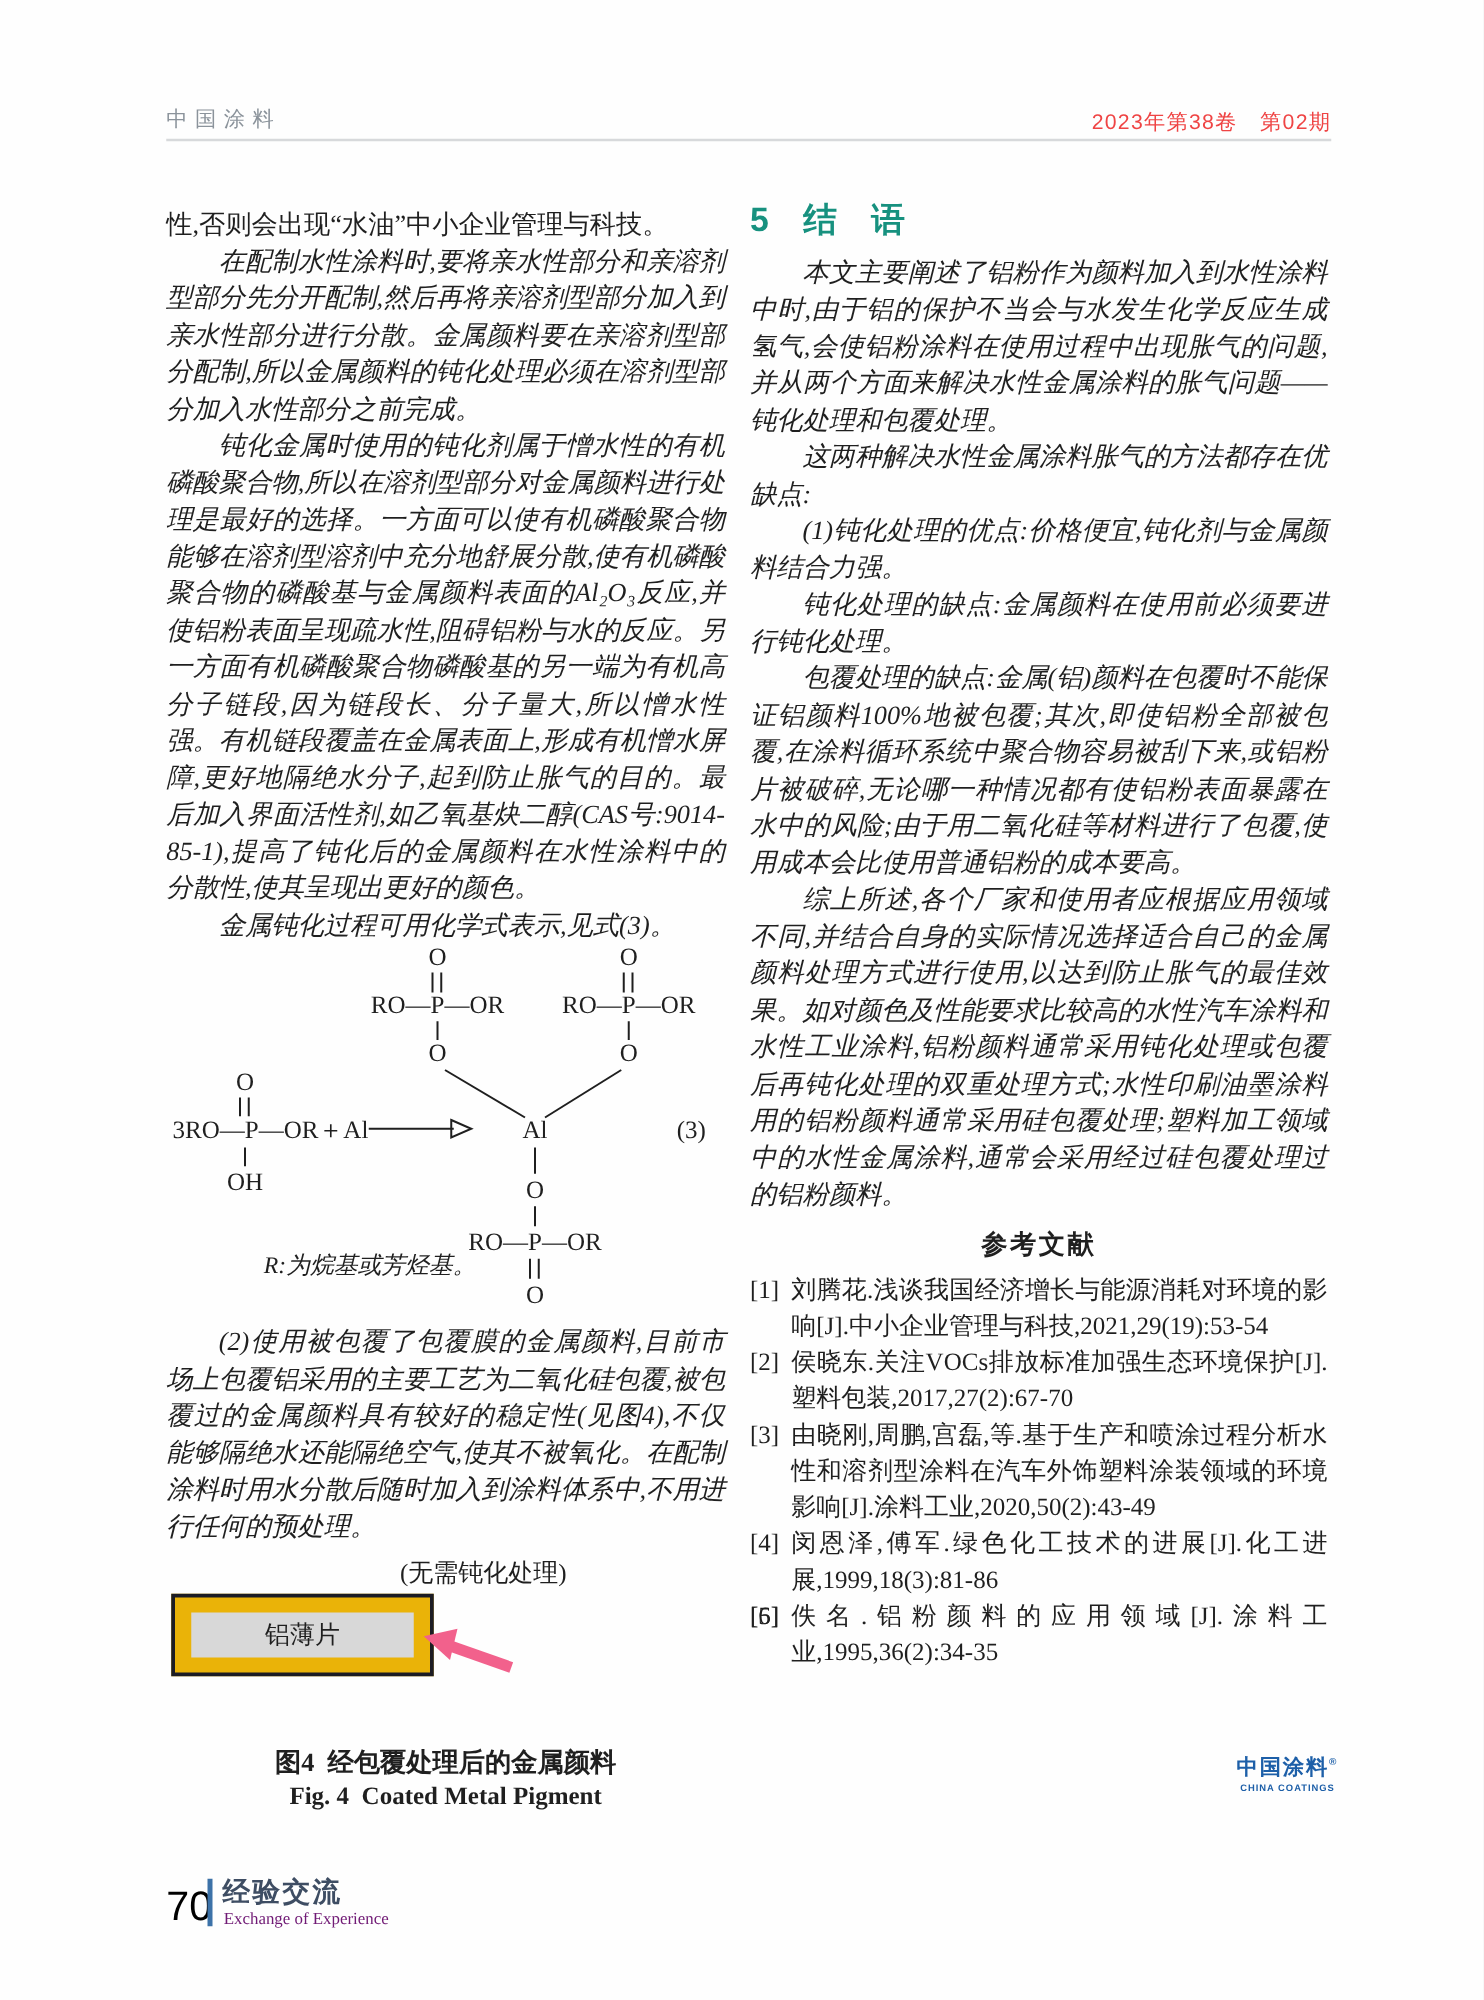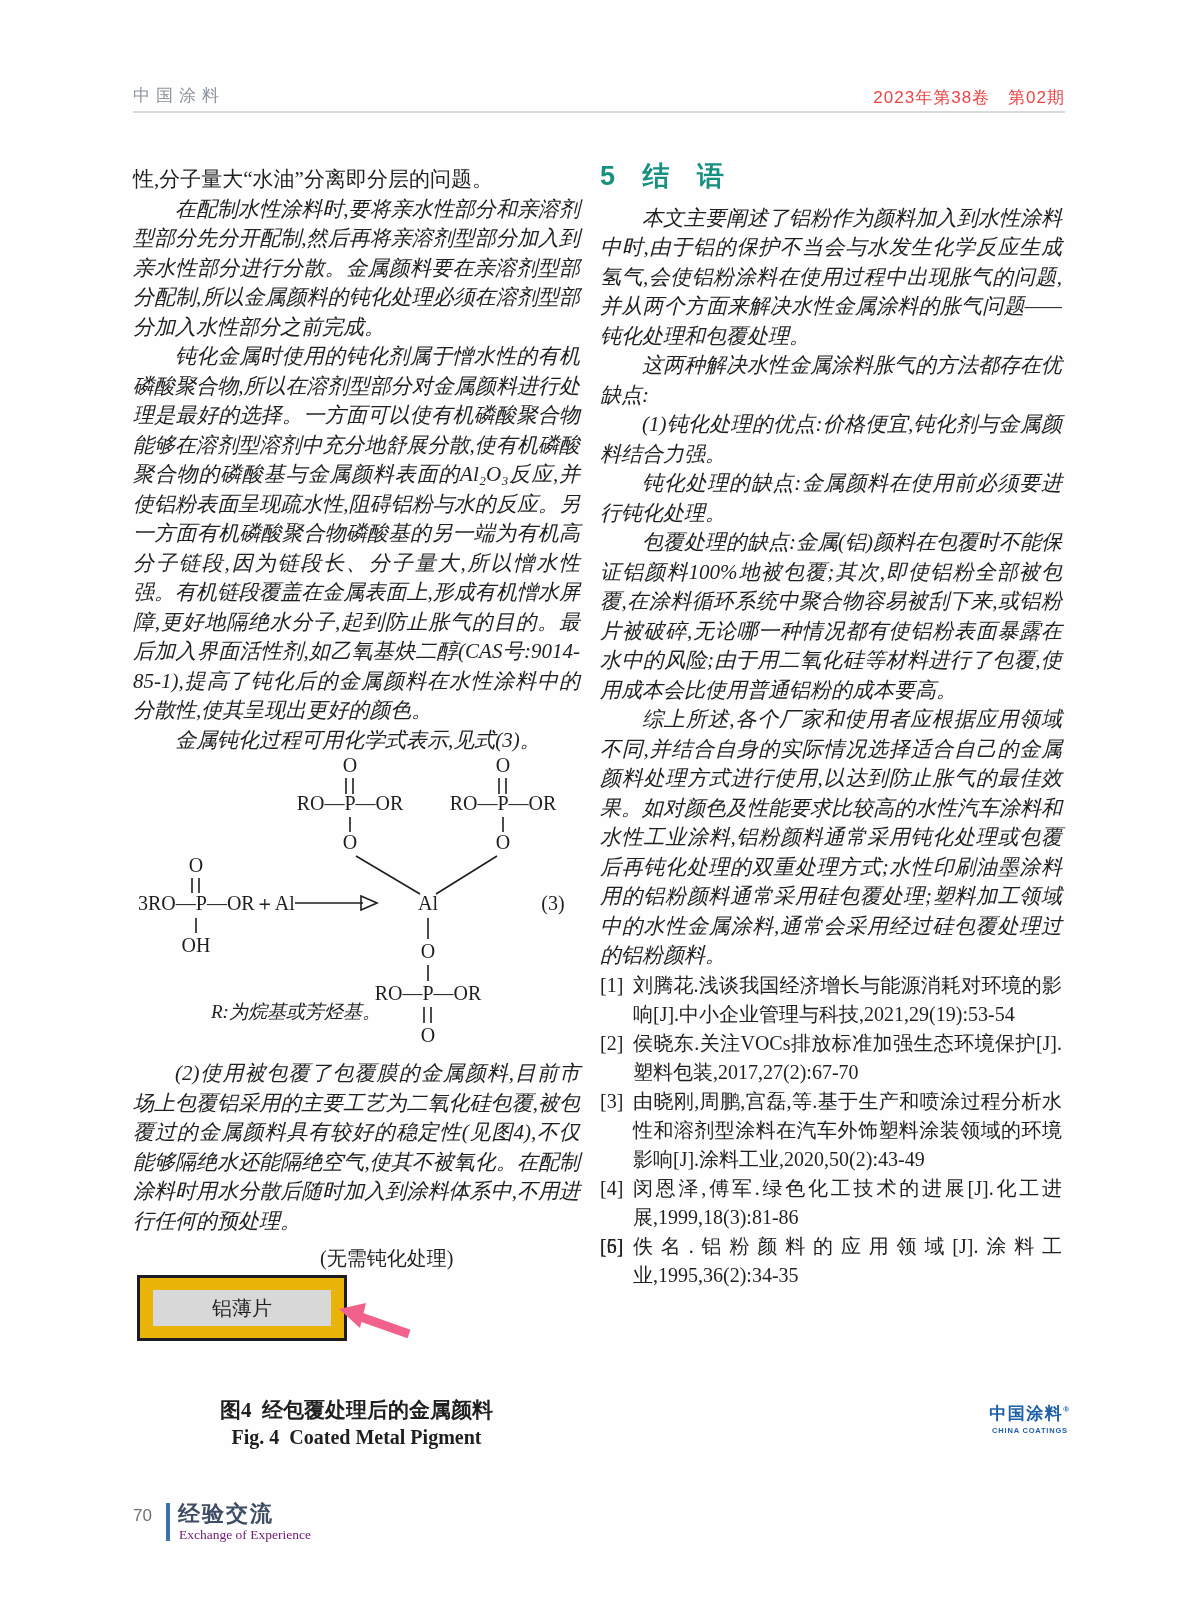--- a/index.html
+++ b/index.html
@@ -46,37 +46,37 @@
   .ref{position:relative;padding-left:33px;font-size:20px;line-height:29px;text-align:justify;}
   .ref-label{position:absolute;left:0;top:0;}
   
   .logo{position:absolute;left:988px;top:1402px;width:84px;text-align:center;
     font-family:"Liberation Sans",sans-serif;color:#1d5fa8;}
   .logo-zh{font-size:17px;font-weight:bold;letter-spacing:1.5px;}
   .logo-zh sup{font-size:8px;}
   .logo-en{font-size:7.5px;letter-spacing:0.8px;margin-top:1px;font-weight:bold;}
   
   .footer-num{position:absolute;left:133px;top:1506px;font-family:"Liberation Sans",sans-serif;
-    font-size:17px;color:#737373;}
+    font-size:33px;color:#000000;}
   .footer-bar{position:absolute;left:166px;top:1503px;width:4px;height:38px;background:#3c72a8;}
   .footer-zh{position:absolute;left:178px;top:1499px;font-family:"Liberation Sans",sans-serif;
     font-weight:bold;font-size:22px;color:#3e4d63;letter-spacing:2px;}
   .footer-en{position:absolute;left:179px;top:1527px;font-size:13.5px;color:#701a75;}
 </style>
 </head>
 <body>
 
 <div class="page">
 
   <div class="hdr-journal">中国涂料</div>
   <div class="hdr-issue">2023年第38卷　第02期</div>
   <div class="hdr-line"></div>
 
   <div class="col left-text">
-    <p>性,分子量大“水油”分离即分层的问题。</p>
+    <p>性,否则会出现“水油”中小企业管理与科技。</p>
     <p class="indent">在配制水性涂料时,要将亲水性部分和亲溶剂型部分先分开配制,然后再将亲溶剂型部分加入到亲水性部分进行分散。金属颜料要在亲溶剂型部分配制,所以金属颜料的钝化处理必须在溶剂型部分加入水性部分之前完成。</p>
     <p class="indent">钝化金属时使用的钝化剂属于憎水性的有机磷酸聚合物,所以在溶剂型部分对金属颜料进行处理是最好的选择。一方面可以使有机磷酸聚合物能够在溶剂型溶剂中充分地舒展分散,使有机磷酸聚合物的磷酸基与金属颜料表面的Al₂O₃反应,并使铝粉表面呈现疏水性,阻碍铝粉与水的反应。另一方面有机磷酸聚合物磷酸基的另一端为有机高分子链段,因为链段长、分子量大,所以憎水性强。有机链段覆盖在金属表面上,形成有机憎水屏障,更好地隔绝水分子,起到防止胀气的目的。最后加入界面活性剂,如乙氧基炔二醇(CAS号:9014-85-1),提高了钝化后的金属颜料在水性涂料中的分散性,使其呈现出更好的颜色。</p>
     <p class="indent">金属钝化过程可用化学式表示,见式(3)。</p>
   </div>
 
   <svg class="formula-svg" width="460" height="300" viewBox="0 0 460 300">
 
     <text x="227" y="22" text-anchor="middle">O</text>
     <line x1="223" y1="28" x2="223" y2="44"></line>
       <line x1="230" y1="28" x2="230" y2="44"></line>
@@ -134,20 +134,21 @@
 
   <div class="col right-col">
     <h2>5 结 语</h2>
     <p class="indent">本文主要阐述了铝粉作为颜料加入到水性涂料中时,由于铝的保护不当会与水发生化学反应生成氢气,会使铝粉涂料在使用过程中出现胀气的问题,并从两个方面来解决水性金属涂料的胀气问题——钝化处理和包覆处理。</p>
     <p class="indent">这两种解决水性金属涂料胀气的方法都存在优缺点:</p>
     <p class="indent">(1)钝化处理的优点:价格便宜,钝化剂与金属颜料结合力强。</p>
     <p class="indent">钝化处理的缺点:金属颜料在使用前必须要进行钝化处理。</p>
     <p class="indent">包覆处理的缺点:金属(铝)颜料在包覆时不能保证铝颜料100%地被包覆;其次,即使铝粉全部被包覆,在涂料循环系统中聚合物容易被刮下来,或铝粉片被破碎,无论哪一种情况都有使铝粉表面暴露在水中的风险;由于用二氧化硅等材料进行了包覆,使用成本会比使用普通铝粉的成本要高。</p>
     <p class="indent">综上所述,各个厂家和使用者应根据应用领域不同,并结合自身的实际情况选择适合自己的金属颜料处理方式进行使用,以达到防止胀气的最佳效果。如对颜色及性能要求比较高的水性汽车涂料和水性工业涂料,铝粉颜料通常采用钝化处理或包覆后再钝化处理的双重处理方式;水性印刷油墨涂料用的铝粉颜料通常采用硅包覆处理;塑料加工领域中的水性金属涂料,通常会采用经过硅包覆处理过的铝粉颜料。</p>
 
+    <div class="refs-title">参考文献</div>
 
     <div class="ref">
       <span class="ref-label">[1]</span>
       <span class="ref-text">刘腾花.浅谈我国经济增长与能源消耗对环境的影响[J].中小企业管理与科技,2021,29(19):53-54</span>
     </div>
     <div class="ref">
       <span class="ref-label">[2]</span>
       <span class="ref-text">侯晓东.关注VOCs排放标准加强生态环境保护[J].塑料包装,2017,27(2):67-70</span>
     </div>
     <div class="ref">

